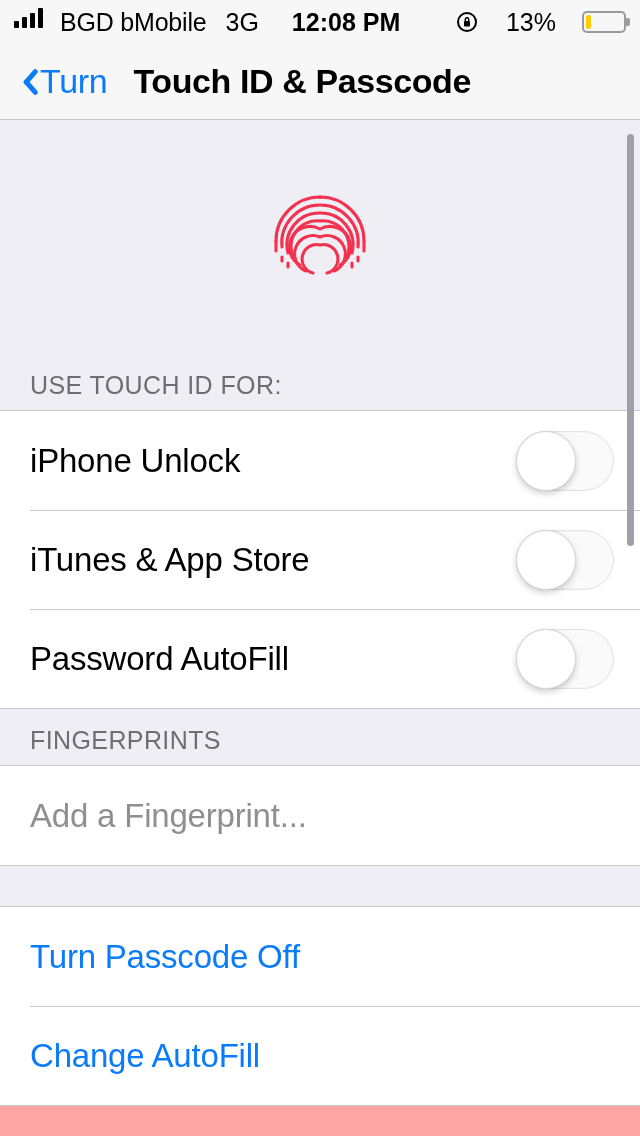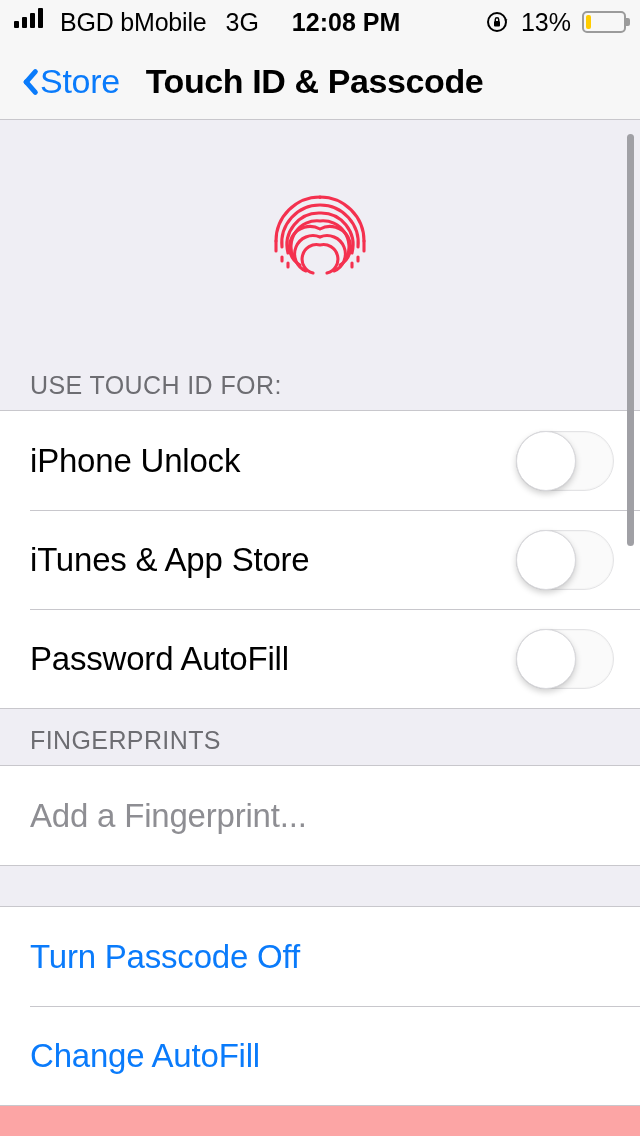--- a/index.html
+++ b/index.html
@@ -13,21 +13,21 @@
   .phone { position:relative; width:640px; height:1136px; background:#EFEEF4; }
 
   
   .statusbar {
     height:44px; background:#F7F7F7;
     display:flex; align-items:center;
     padding:0 14px;
     font-size:25px; color:#000;
   }
   .sb-left { display:flex; gap:17px; }
-  .sb-right { display:flex; align-items:center; gap:11px; margin-left:auto; }
+  .sb-right { display:flex; align-items:center; gap:26px; margin-left:auto; }
 
   .sig-bars { display:flex; align-items:flex-end; gap:3px; height:20px; }
   .sig-bars i { display:block; width:5px; background:#000; border-radius:1px; }
   .sig-bars i:nth-child(1){ height:7px; }
   .sig-bars i:nth-child(2){ height:11px; }
   .sig-bars i:nth-child(3){ height:15px; }
   .sig-bars i:nth-child(4){ height:20px; }
 
   .carrier { font-size:25px; letter-spacing:-0.2px; }
   .netmode { font-size:25px; margin-left:2px; }
@@ -141,21 +141,21 @@
       <span class="batt-pct">13%</span>
       <span class="battery">
         <span class="batt-fill" id="batt-fill" style="width: 13%; background: rgb(255, 204, 0);"></span>
       </span>
     </div>
   </div>
 
   <div class="navbar">
     <div class="back-btn">
       <span class="chev"></span>
-      <span class="back-label">Store</span>
+      <span class="back-label">Turn</span>
     </div>
     <div class="nav-title">Touch ID &amp; Passcode</div>
   </div>
 
   <div class="content">
 
     <div class="hero">
       <svg class="fingerprint" viewBox="0 0 100 100" fill="none" stroke="#F4314F" stroke-width="3.1" stroke-linecap="round">
         <path d="M6 56 A44 44 0 0 1 50 12 A44 44 0 0 1 94 56"></path>
         <path d="M12 62 A38 38 0 0 1 50 20 A38 38 0 0 1 88 62"></path>

